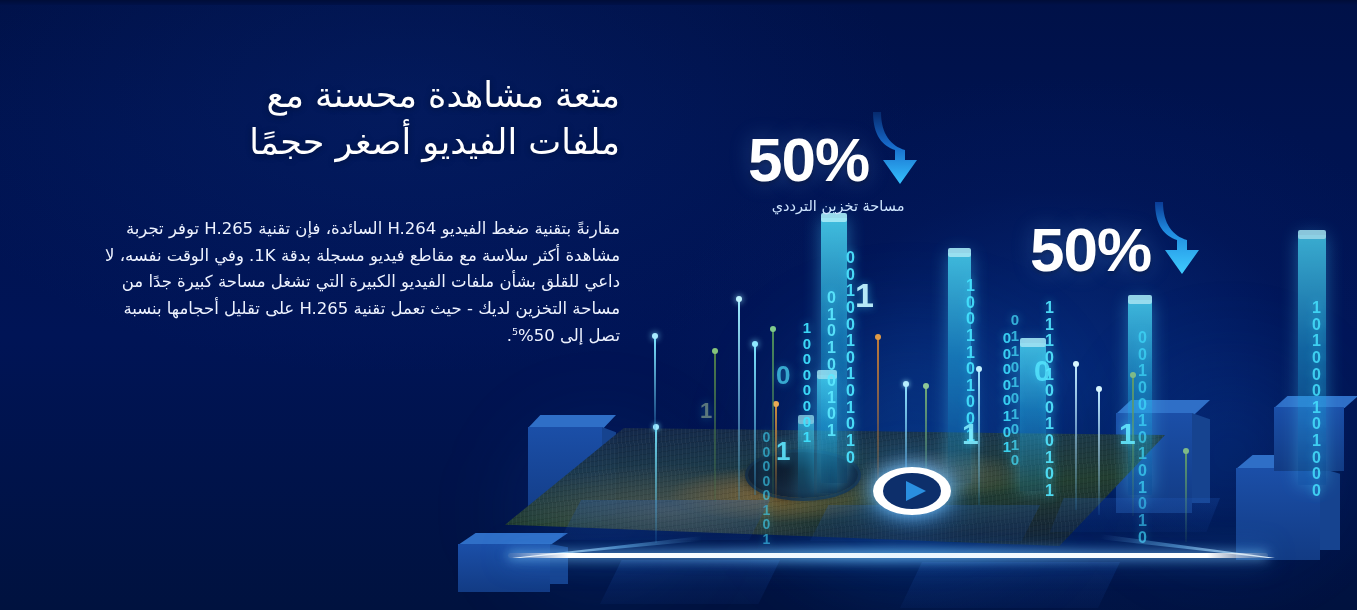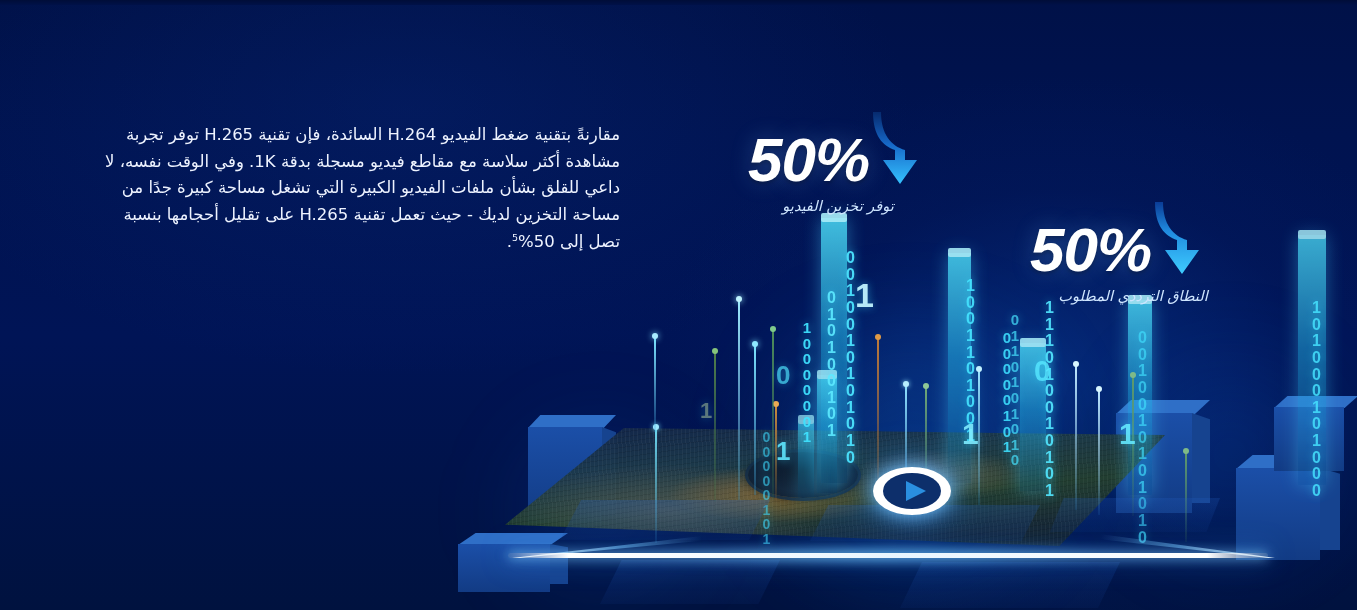--- a/index.html
+++ b/index.html
@@ -53,21 +53,21 @@
     font-weight:400;
     text-align:right;
   }
   #paragraph .sup {
     font-size:9.5px;
     vertical-align:super;
     color:#eef3ff;
   }
 
   
-  .callout { position:absolute;font-style:italic; }
+  .callout { position:absolute; }
   .callout .row {
     display:flex; align-items:flex-end;
     justify-content:flex-start;
     direction:ltr;
   }
   .stat {
     font-size:63px;
     font-weight:bold;
     color:#ffffff;
     line-height:0.95;
@@ -493,20 +493,22 @@
     <div id="rim-a"></div>
 
     <div id="play">
       <div class="ring"></div>
       <div class="inner"></div>
       <div class="tri"></div>
     </div>
   </div>
 
   <div id="textblock">
+    <div id="headline">متعة مشاهدة محسنة مع
+ملفات الفيديو أصغر حجمًا</div>
     <div id="paragraph">
       <span>مقارنةً بتقنية ضغط الفيديو H.264 السائدة، فإن تقنية H.265 توفر تجربة مشاهدة أكثر سلاسة مع مقاطع فيديو مسجلة بدقة 1K. وفي الوقت نفسه، لا داعي للقلق بشأن ملفات الفيديو الكبيرة التي تشغل مساحة كبيرة جدًا من مساحة التخزين لديك - حيث تعمل تقنية H.265 على تقليل أحجامها بنسبة تصل إلى 50%</span><span class="sup">5</span><span>.</span>
     </div>
   </div>
 
   <div class="callout" id="callout1">
     <div class="row">
       <span class="stat">50%</span>
       <span class="arrow">
         <svg width="62" height="80" viewBox="0 0 62 80">
@@ -514,35 +516,34 @@
             <linearGradient id="ag1" x1="0" y1="0" x2="0" y2="1">
               <stop offset="0%" stop-color="#062a6e"></stop>
               <stop offset="45%" stop-color="#1668c8"></stop>
               <stop offset="100%" stop-color="#35c2ff"></stop>
             </linearGradient>
           </defs>
           <path d="M4 2 C 4 26, 14 36, 26 40 L 26 50 L 14 50 L 31 74 L 48 50 L 36 50 L 36 40 C 22 36, 12 24, 12 2 Z" fill="url(#ag1)"></path>
         </svg>
       </span>
     </div>
-    <div class="stat-label">توفر تخزين الفيديو</div>
+    <div class="stat-label">مساحة تخزين الترددي</div>
   </div>
 
   <div class="callout" id="callout2">
     <div class="row">
       <span class="stat">50%</span>
       <span class="arrow">
         <svg width="62" height="80" viewBox="0 0 62 80">
           <defs>
             <linearGradient id="ag2" x1="0" y1="0" x2="0" y2="1">
               <stop offset="0%" stop-color="#0a3c96"></stop>
               <stop offset="40%" stop-color="#1f8adf"></stop>
               <stop offset="100%" stop-color="#3fcdff"></stop>
             </linearGradient>
           </defs>
           <path d="M4 2 C 4 26, 14 36, 26 40 L 26 50 L 14 50 L 31 74 L 48 50 L 36 50 L 36 40 C 22 36, 12 24, 12 2 Z" fill="url(#ag2)"></path>
         </svg>
       </span>
     </div>
-    <div class="stat-label">النطاق الترددي المطلوب</div>
   </div>
 
 </div>
 
 </body></html>

